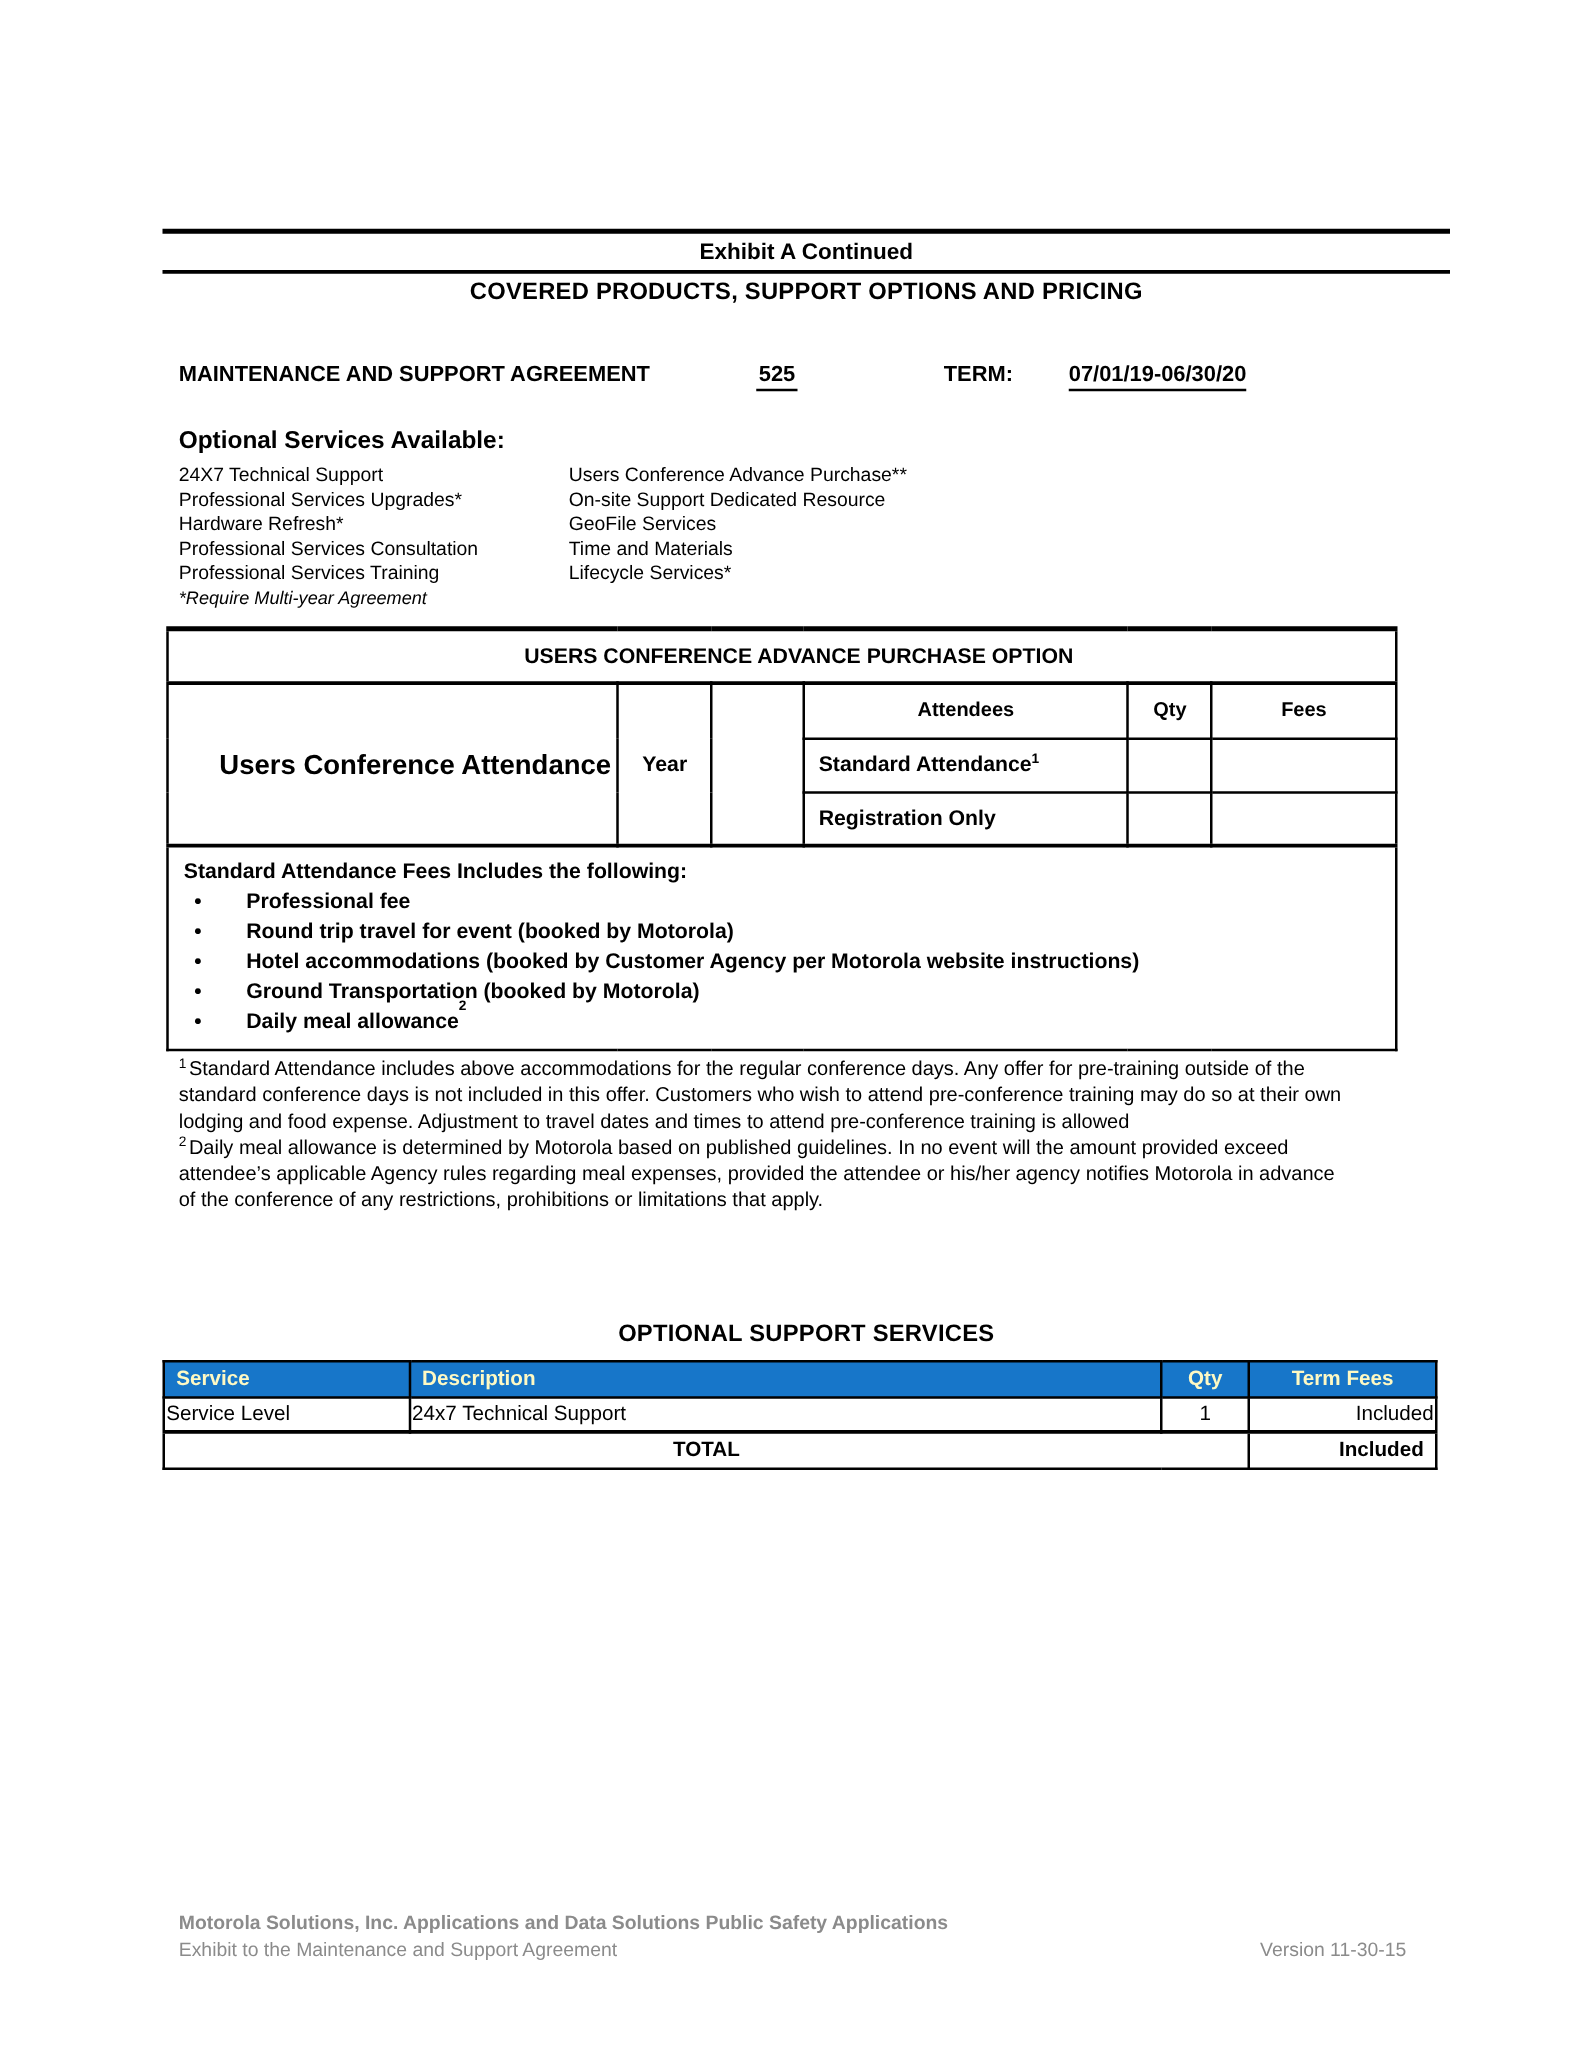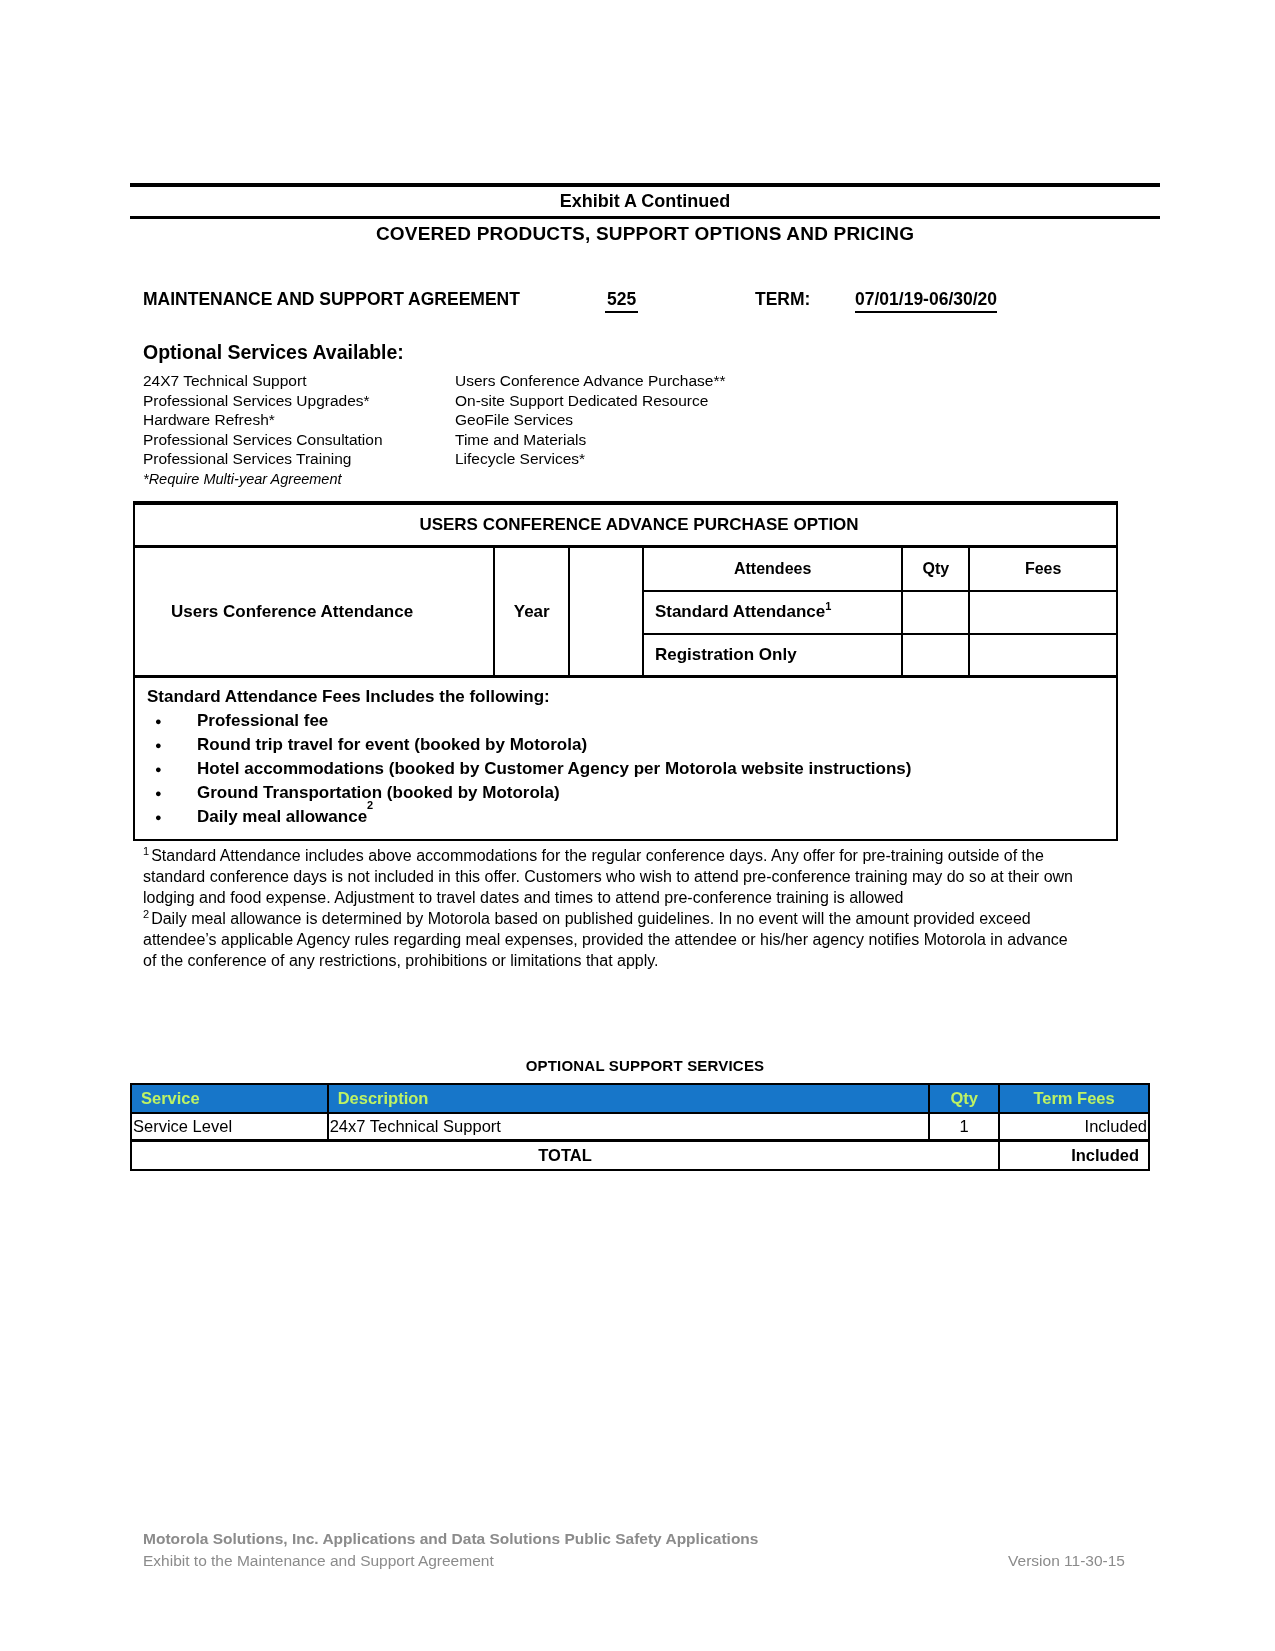--- a/index.html
+++ b/index.html
@@ -30,39 +30,39 @@
   .osa-heading { font-size:19.5px; font-weight:bold; margin-bottom:7px; }
   .osa-cols { display:flex; font-size:15.5px; line-height:19.5px; }
   .osa-col-left { width:312px; flex:0 0 312px; }
   .osa-item { white-space:nowrap; }
   .osa-note { font-style:italic; font-size:14.5px; margin-top:2px; }
 
   
   .uc-table { border-collapse:collapse; width:985px; margin-left:3px; margin-top:14px; border:2px solid #000; border-top-width:4px; }
   .uc-table td, .uc-table th { border:2px solid #000; }
   .uc-title { text-align:center; font-weight:bold; font-size:17px; height:44px; border-bottom-width:3px !important;padding-left:27px; }
-  .uc-main { font-weight:bold; font-size:17px;padding-left:36px; }
+  .uc-main { text-align:center; font-weight:bold; font-size:22px;padding-left:36px; }
   .uc-year { text-align:center; font-weight:bold; font-size:17px; }
   .uc-h { text-align:center; font-weight:bold; font-size:16px; height:44px; }
   .uc-rowlabel { font-weight:bold; font-size:17px; text-align:left; padding-left:11px; height:43px; }
   .uc-rowlabel sup, .inc-item sup { font-size:11px; vertical-align:super; line-height:0; }
   .uc-includes { border-top-width:3px !important; padding:7px 10px 10px 12px; }
   .inc-heading { font-weight:bold; font-size:17px; line-height:24px; }
   .inc-item { display:flex; font-weight:bold; font-size:17px; line-height:24px; }
   .inc-item::before { content:"\25CF"; font-size:11px; line-height:24px; width:42px; padding-left:8px; flex:0 0 42px; }
 
   
   .footnotes { margin-top:4px; padding-left:13px; width:952px; font-size:16px; line-height:21px; }
   .footnotes sup { font-size:11px; vertical-align:super; line-height:0; padding-right:2px; }
 
   
-  .oss-title { text-align:center; font-weight:bold; font-size:15px; margin-top:86px; letter-spacing:0.2px; }
+  .oss-title { text-align:center; font-weight:bold; font-size:19px; margin-top:86px; letter-spacing:0.2px; }
   .oss-table { border-collapse:collapse; width:1020px; margin-top:9px; font-size:16.5px; border:2px solid #000; }
   .oss-table th, .oss-table td { border:2px solid #000; }
-  .oss-table th { color:#bef264; font-weight:bold; text-align:left; height:29px; padding:0 9px; }
+  .oss-table th { color:#fef9c3; font-weight:bold; text-align:left; height:29px; padding:0 9px; }
   .oss-th-qty, .oss-th-fees { text-align:center !important; }
   .oss-td { height:27px; padding:0 1px; }
   .oss-td-qty { text-align:center; }
   .oss-td-fees { text-align:right; }
   .oss-total-label { text-align:center; font-weight:bold; padding:0 0; height:30px; border-top-width:3px !important; }
   .oss-total-value { text-align:right; font-weight:bold; padding:0 9px; border-top-width:3px !important; }
 
   
   .footer { position:absolute; left:143px; top:1528px; width:982px; color:#8b8b8b; font-size:15.5px; line-height:22px; }
   .footer-line1 { font-weight:bold; }

